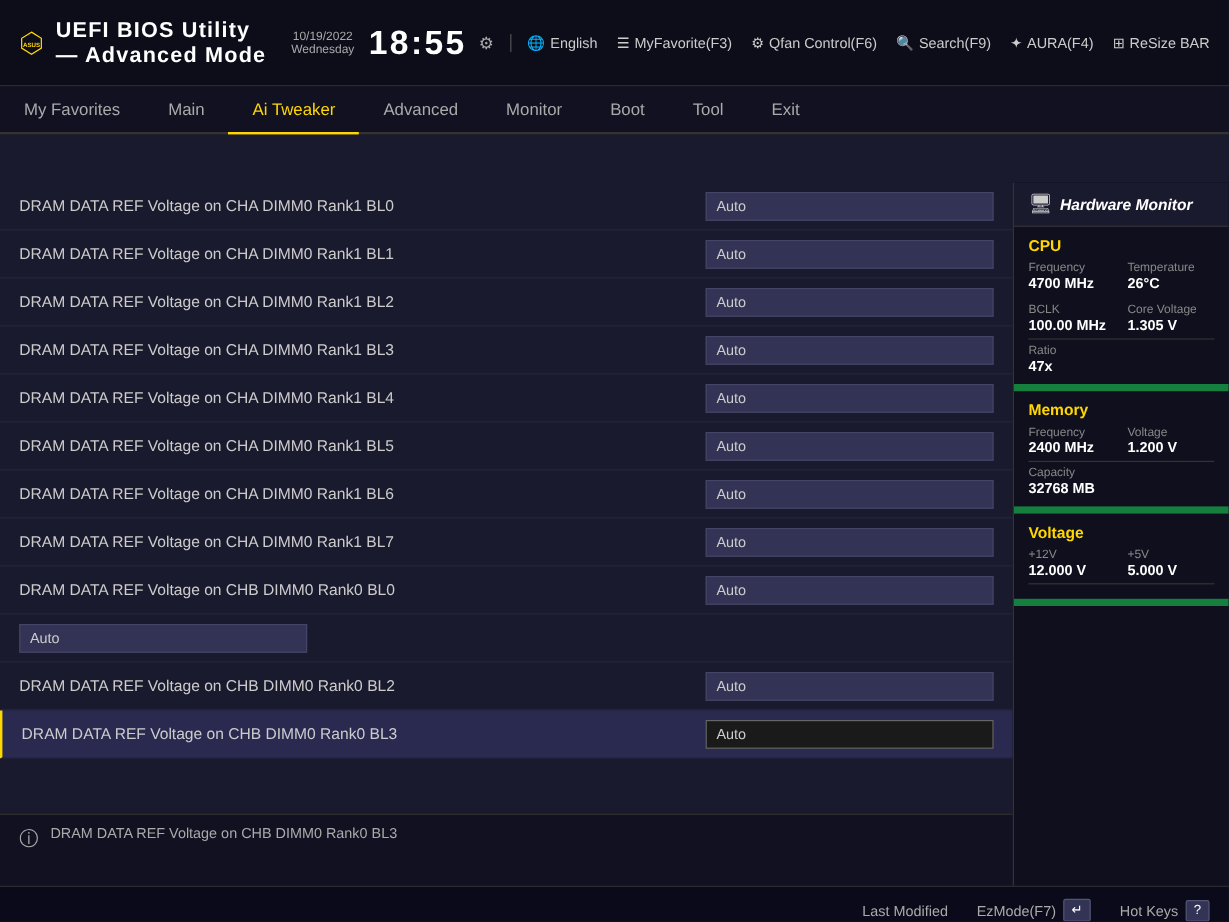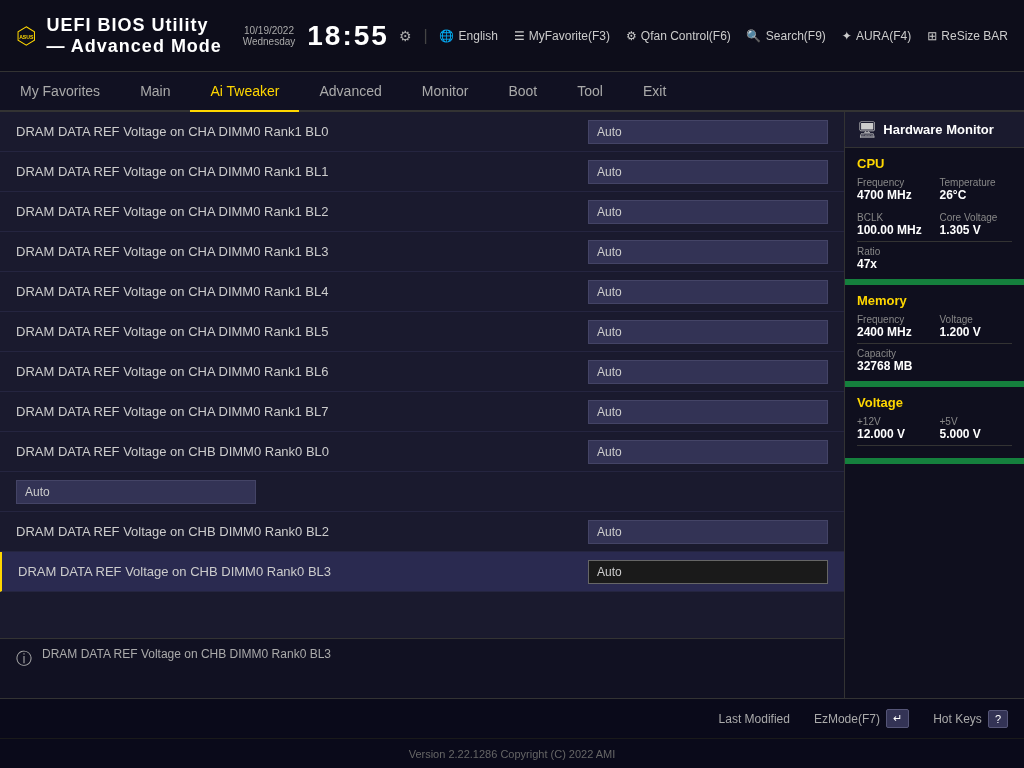--- a/index.html
+++ b/index.html
@@ -95,20 +95,21 @@
     }
     .nav-item.active {
       color: #ffd700;
       border-bottom: 2px solid #ffd700;
     }
 
     
     .main-layout {
       display: flex;
       height: calc(768px - 72px - 40px - 40px - 30px);
+      margin-top: 40px;
     }
 
     
     .content-area {
       flex: 1;
       background: #1a1a2e;
       overflow: hidden;
       display: flex;
       flex-direction: column;
     }
@@ -178,20 +179,21 @@
       padding: 8px 12px;
       display: flex;
       align-items: center;
       gap: 6px;
       border-bottom: 1px solid #333;
     }
     .hw-title {
       color: #fff;
       font-size: 13px;
       font-weight: bold;
+      font-style: italic;
     }
     .hw-section {
       padding: 8px 12px;
       border-bottom: 6px solid #15803d;
     }
     .hw-section-title {
       color: #ffd700;
       font-size: 13px;
       font-weight: bold;
       margin-bottom: 6px;

